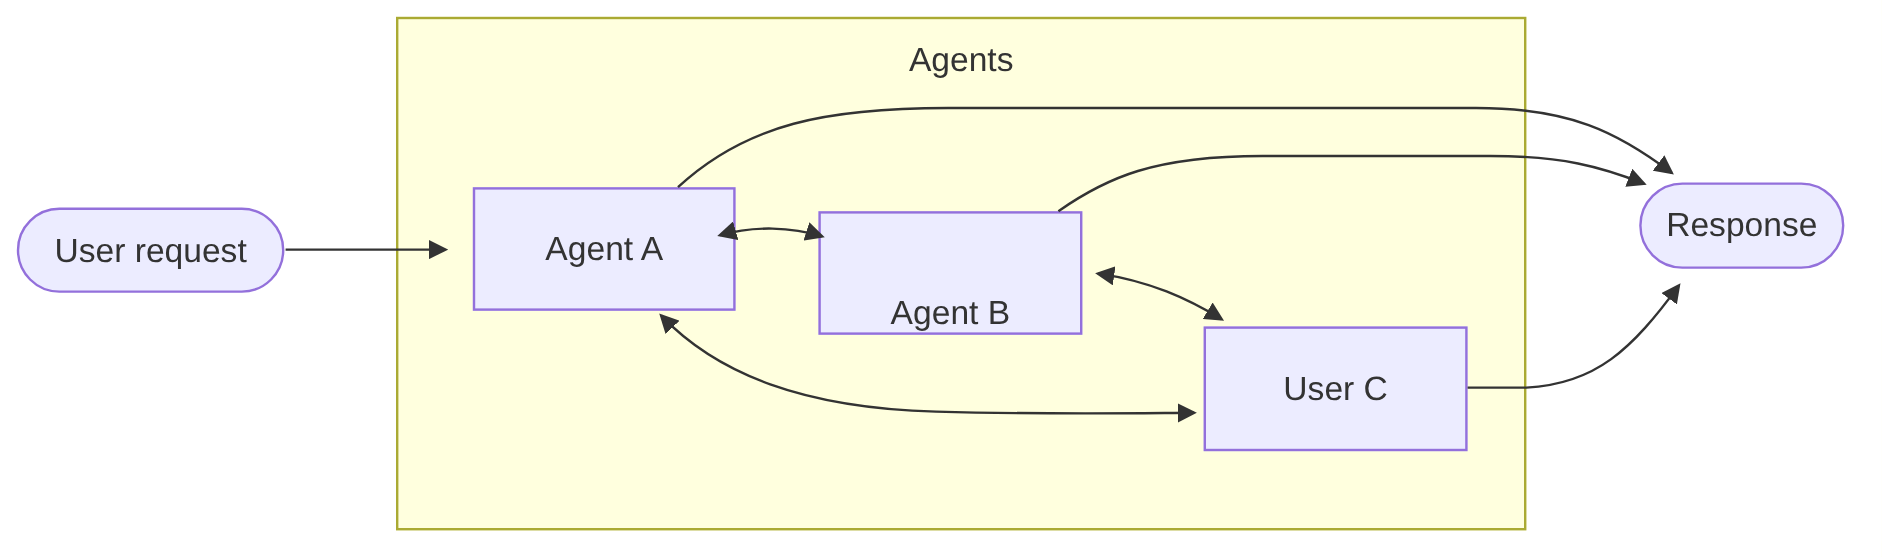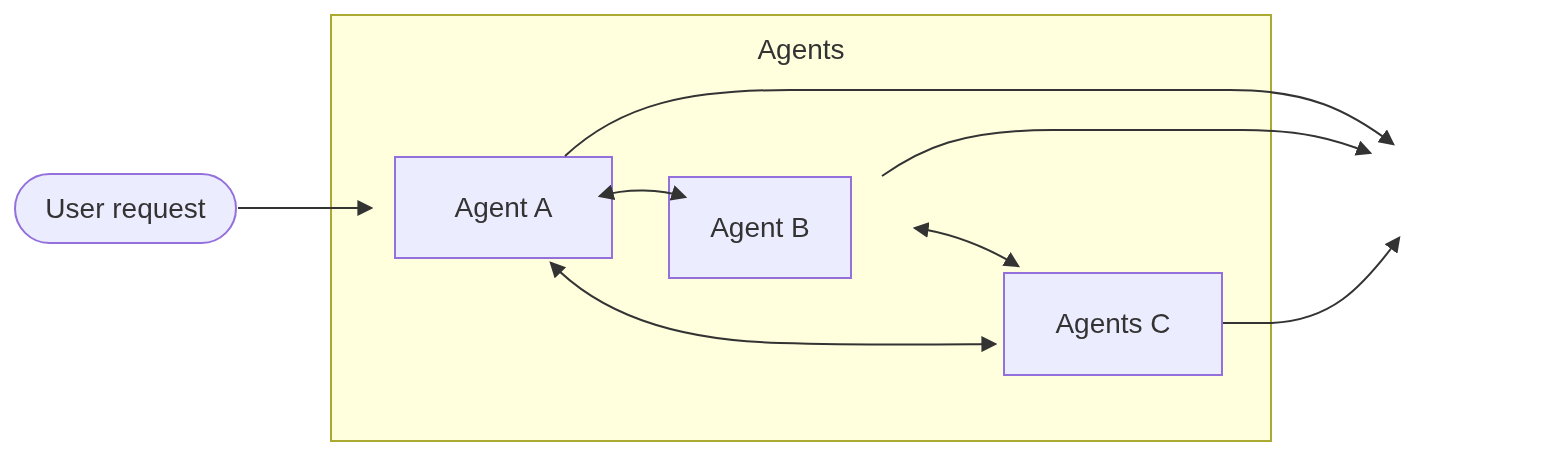--- a/index.html
+++ b/index.html
@@ -54,21 +54,21 @@
     align-items: center;
     justify-content: center;
     font-size: 28px;
     color: var(--text);
     white-space: nowrap;
     z-index: 1;
   }
   .node.stadium { border-radius: 36px; }
   #n-user     { left: 14px;   top: 173px; width: 223px; height: 71px; justify-content: center; }
   #n-agent-a  { left: 377px;  top: 156px; width: 219px; height: 103px; margin-left: 17px; }
-  #n-agent-b  { left: 668px;  top: 176px; width: 184px; height: 103px; }
+  #n-agent-b  { left: 682px;  top: 176px; width: 220px; height: 103px; align-items: flex-end; }
   #n-agent-c  { left: 1003px; top: 272px; width: 220px; height: 104px; }
   #n-response { left: 1366px; top: 152px; width: 171px; height: 72px; }
   svg.edges {
     position: absolute;
     left: 0; top: 0;
     width: 1568px;
     height: 464px;
     z-index: 2;
     pointer-events: none;
   }
@@ -119,17 +119,20 @@
 
   <div class="node" id="n-agent-a">
     <span>Agent A</span>
   </div>
 
   <div class="node" id="n-agent-b">
     <span>Agent B</span>
   </div>
 
   <div class="node" id="n-agent-c">
-    <span>Agents C</span>
+    <span>User C</span>
   </div>
 
+  <div class="node stadium" id="n-response">
+    <span>Response</span>
+  </div>
 
 </div>
 
 </body></html>

